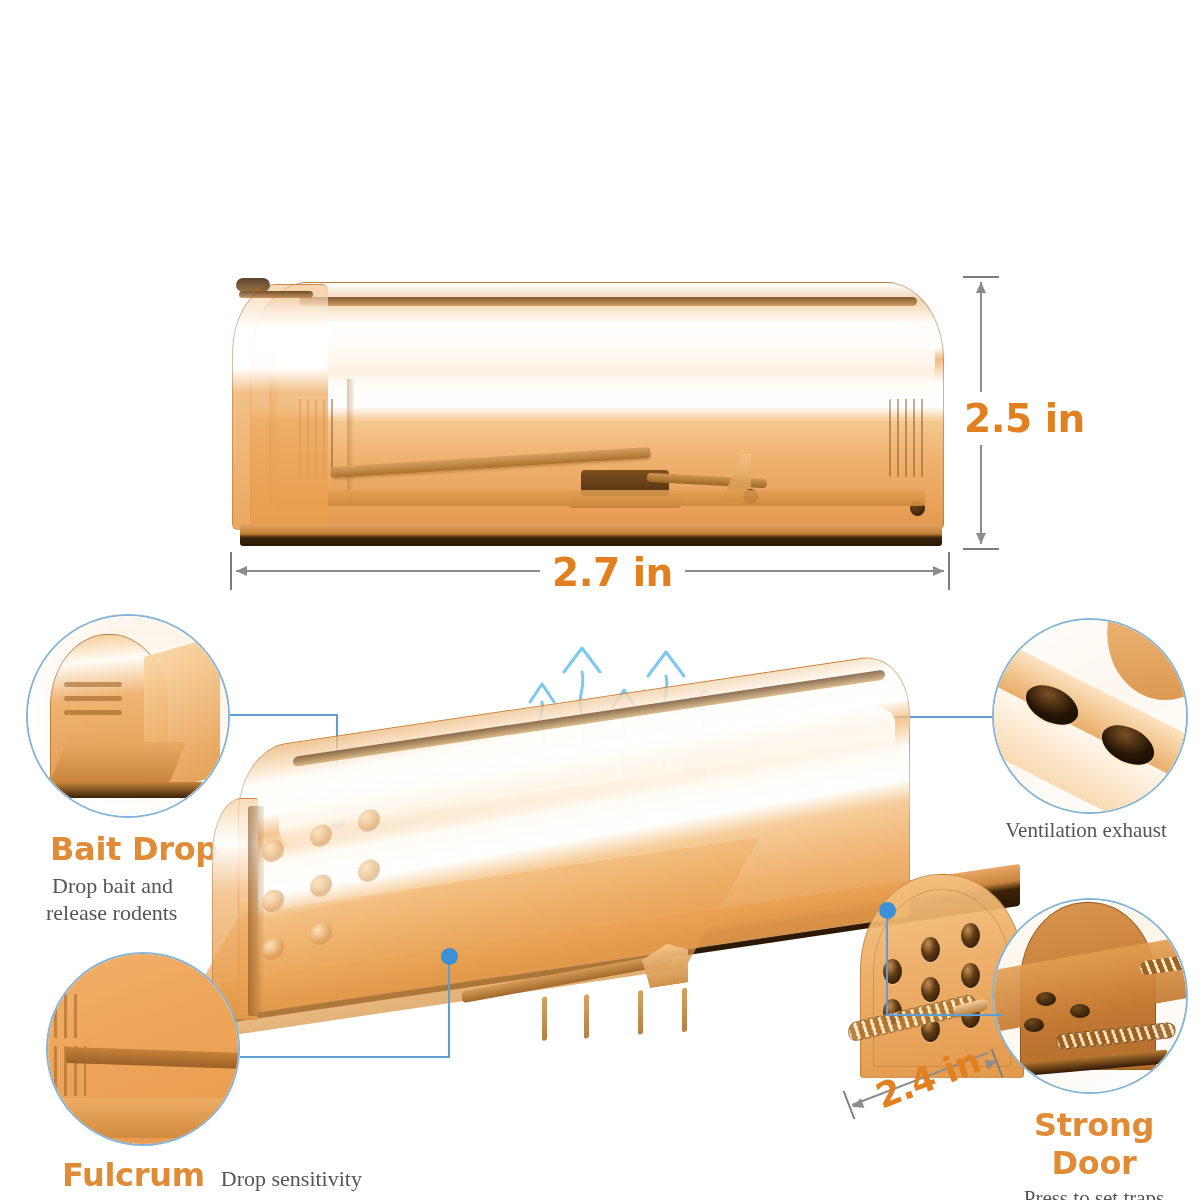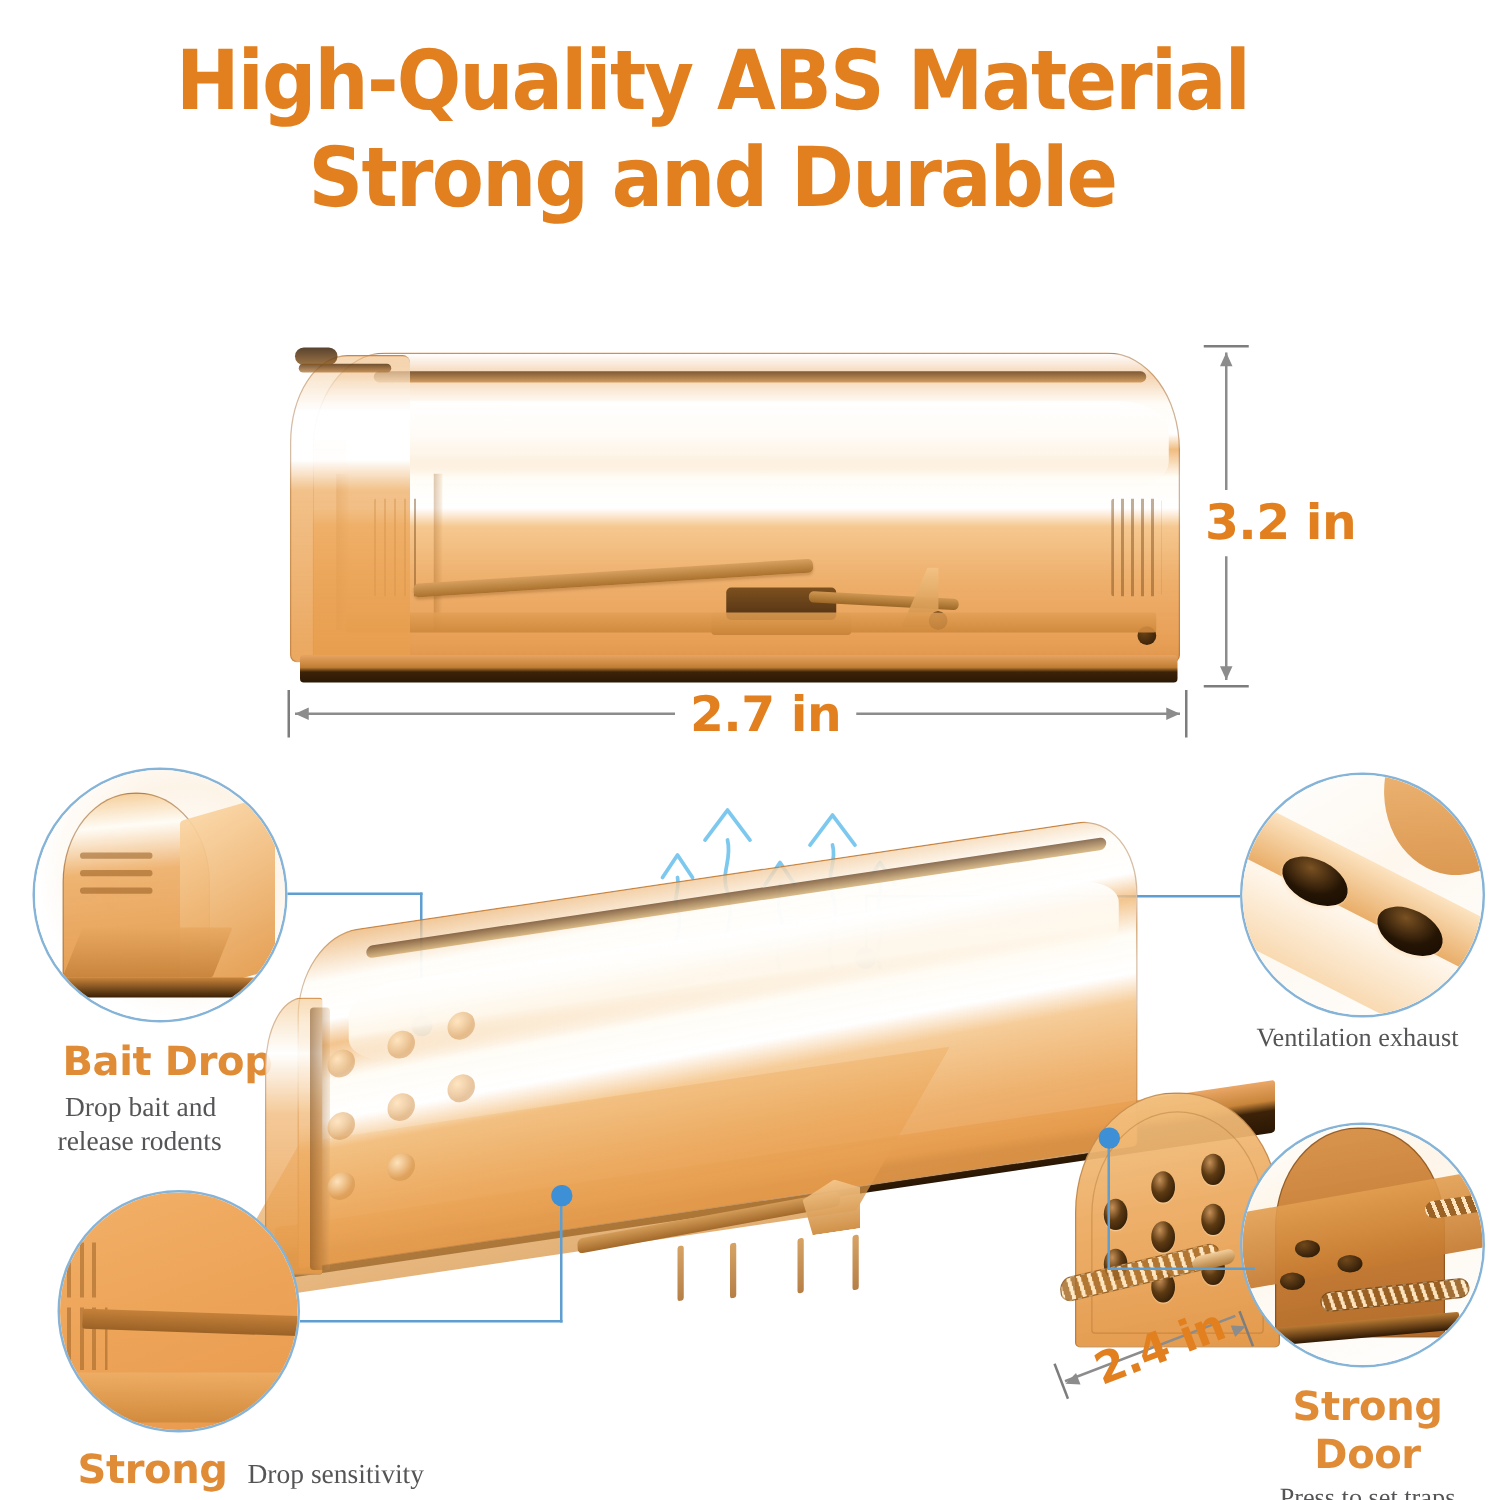--- a/index.html
+++ b/index.html
@@ -345,24 +345,20 @@
   }
 
   
   .ins-img { position:absolute; inset:0; }
 </style>
 </head>
 <body>
 
 <div id="page">
 
-  <div class="title-block">
-    <div class="title-line">High-Quality ABS Material</div>
-    <div class="title-line">Strong and Durable</div>
-  </div>
 
   <div class="art" id="side-view">
     <div class="sv-body">
       <div class="sv-sheen"></div>
       <div class="sv-topline"></div>
       <div class="sv-vents" style="left:48px; top:116px;"></div>
       <div class="sv-vents" style="right:14px; top:116px;"></div>
       <div class="sv-post" style="left:18px; top:96px; width:10px; bottom:26px;"></div>
       <div class="sv-post" style="left:96px; top:96px; width:7px; bottom:26px;"></div>
       <div class="sv-lever"></div>
@@ -381,21 +377,21 @@
     <div class="sv-base"></div>
   </div>
 
   <div id="dim-v">
     <div class="line"></div>
     <div class="cap-t"></div>
     <div class="cap-b"></div>
     <div class="ar-t"></div>
     <div class="ar-b"></div>
   </div>
-  <div class="dim-label" id="dim-v-label">3.2 in</div>
+  <div class="dim-label" id="dim-v-label">2.5 in</div>
 
   <div id="dim-h">
     <div class="line"></div>
     <div class="cap-l"></div>
     <div class="cap-r"></div>
     <div class="ar-l"></div>
     <div class="ar-r"></div>
   </div>
   <div class="dim-label" id="dim-h-label">2.7 in</div>
 
@@ -528,21 +524,21 @@
       <div style="position:absolute; left:-4px; top:40px; width:36px; height:44px;
            background: repeating-linear-gradient(90deg, rgba(150,92,32,.5) 0 3px, rgba(150,92,32,0) 3px 10px);"></div>
       <div style="position:absolute; left:-4px; top:92px; width:42px; height:50px;
            background: repeating-linear-gradient(90deg, rgba(150,92,32,.5) 0 3px, rgba(150,92,32,0) 3px 10px);"></div>
       <div style="position:absolute; left:18px; top:96px; width:180px; height:16px;
            background: linear-gradient(180deg,#c5813a,#9b6226); transform: rotate(2deg); border-radius:2px;"></div>
       <div style="position:absolute; left:0px; bottom:6px; width:194px; height:40px;
            background: linear-gradient(180deg, rgba(238,176,104,.8), rgba(206,136,58,.85));"></div>
     </div>
     <div style="display:flex; align-items:baseline; gap:16px; margin-top:10px; margin-left:16px;">
-      <div class="callout-title" style="font-size:32px;">Strong</div>
+      <div class="callout-title" style="font-size:32px;">Fulcrum</div>
       <div class="callout-desc" style="font-size:22px;">Drop sensitivity</div>
     </div>
   </div>
 
   <div class="conn-line" style="left:240px; top:1056px; width:210px; height:2px;"></div>
   <div class="conn-line" style="left:448px; top:962px; width:2px; height:96px;"></div>
   <div class="conn-dot" style="left:441px; top:948px;"></div>
 
   <div class="callout" id="c-spring" style="left:992px; top:898px;">
     <div class="circle-inset" style="width:196px; height:196px;">

